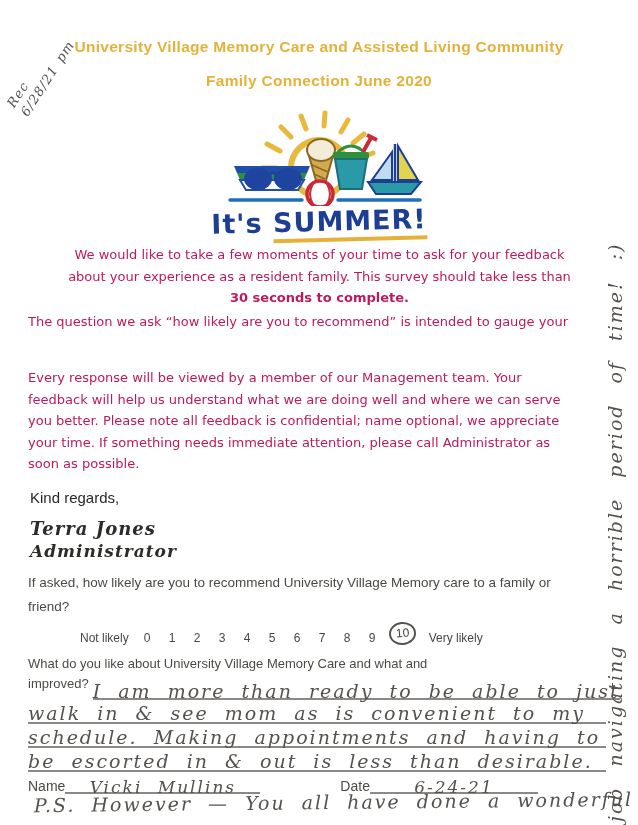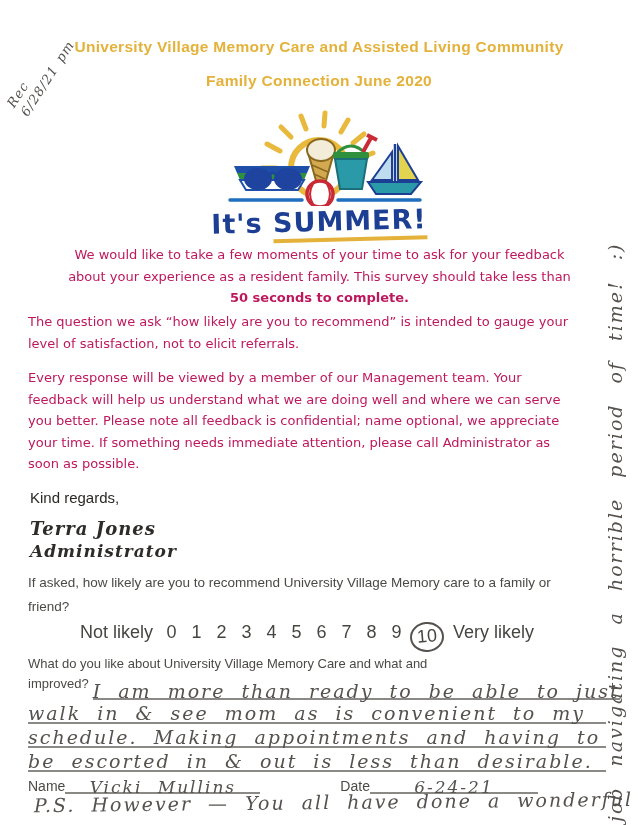--- a/index.html
+++ b/index.html
@@ -17,22 +17,22 @@
   .script{font-family:"DejaVu Serif",serif;font-style:italic;font-weight:bold;color:#2e2c29;letter-spacing:1px;}
   .hand{font-family:"DejaVu Serif",serif;font-style:italic;color:#55524e;
         letter-spacing:2px;word-spacing:8px;white-space:nowrap;}
   .center{text-align:center;}
   .bold{font-weight:bold;}
   
   .caption{width:100%;text-align:center;font-weight:bold;color:#1C3F94;font-size:27px;
            letter-spacing:1px;font-family:"DejaVu Sans",sans-serif;transform:rotate(-1.5deg);}
   .caption .sum{border-bottom:4px solid #E4B23A;padding-bottom:1px;}
   
-  .scale-row{display:flex;align-items:flex-start;font-family:"Liberation Sans",sans-serif;
-             color:#464641;font-size:18px;}
+  .scale-row{display:flex;align-items:flex-end;font-family:"Liberation Sans",sans-serif;
+             color:#464641;font-size:12px;}
   .scale-low{margin-right:6px;}
   .scale-high{margin-left:8px;}
   .scale-num{display:inline-block;width:25px;text-align:center;}
   .circled{display:inline-block;border:2px solid #55524e;border-radius:50%;
            padding:2px 5px 3px;transform:rotate(-5deg);}
   
   .ans-row{position:absolute;left:28px;width:578px;height:22px;border-bottom:2px solid #8b8986;
            display:flex;align-items:flex-start;}
   .ans-row.with-label{border-bottom:none;}
   .ans-underline{flex:1;border-bottom:2px solid #8b8986;margin-left:4px;height:100%;
@@ -113,26 +113,25 @@
       <path d="M113,74 q6,10 0,20" stroke="#C92A35" stroke-width="2" fill="none"></path>
     </g>
   </svg>
   <div class="abs caption" style="top:206px;">
     <span>It's </span><span class="sum">SUMMER!</span>
   </div>
 
   <div class="abs comic center" style="top:244px;left:32px;width:575px;">
     <div>We would like to take a few moments of your time to ask for your feedback</div>
     <div>about your experience as a resident family. This survey should take less than</div>
-    <div class="bold">50 seconds to complete.</div>
+    <div class="bold">30 seconds to complete.</div>
   </div>
 
   <div class="abs comic" style="top:311px;left:28px;width:585px;">
     <div>The question we ask “how likely are you to recommend” is intended to gauge your</div>
-    <div>level of satisfaction, not to elicit referrals.</div>
   </div>
 
   <div class="abs comic" style="top:367px;left:28px;width:585px;">
     <div>Every response will be viewed by a member of our Management team. Your</div>
     <div>feedback will help us understand what we are doing well and where we can serve</div>
     <div>you better. Please note all feedback is confidential; name optional, we appreciate</div>
     <div>your time.  If something needs immediate attention, please call Administrator as</div>
     <div>soon as possible.</div>
   </div>
 

